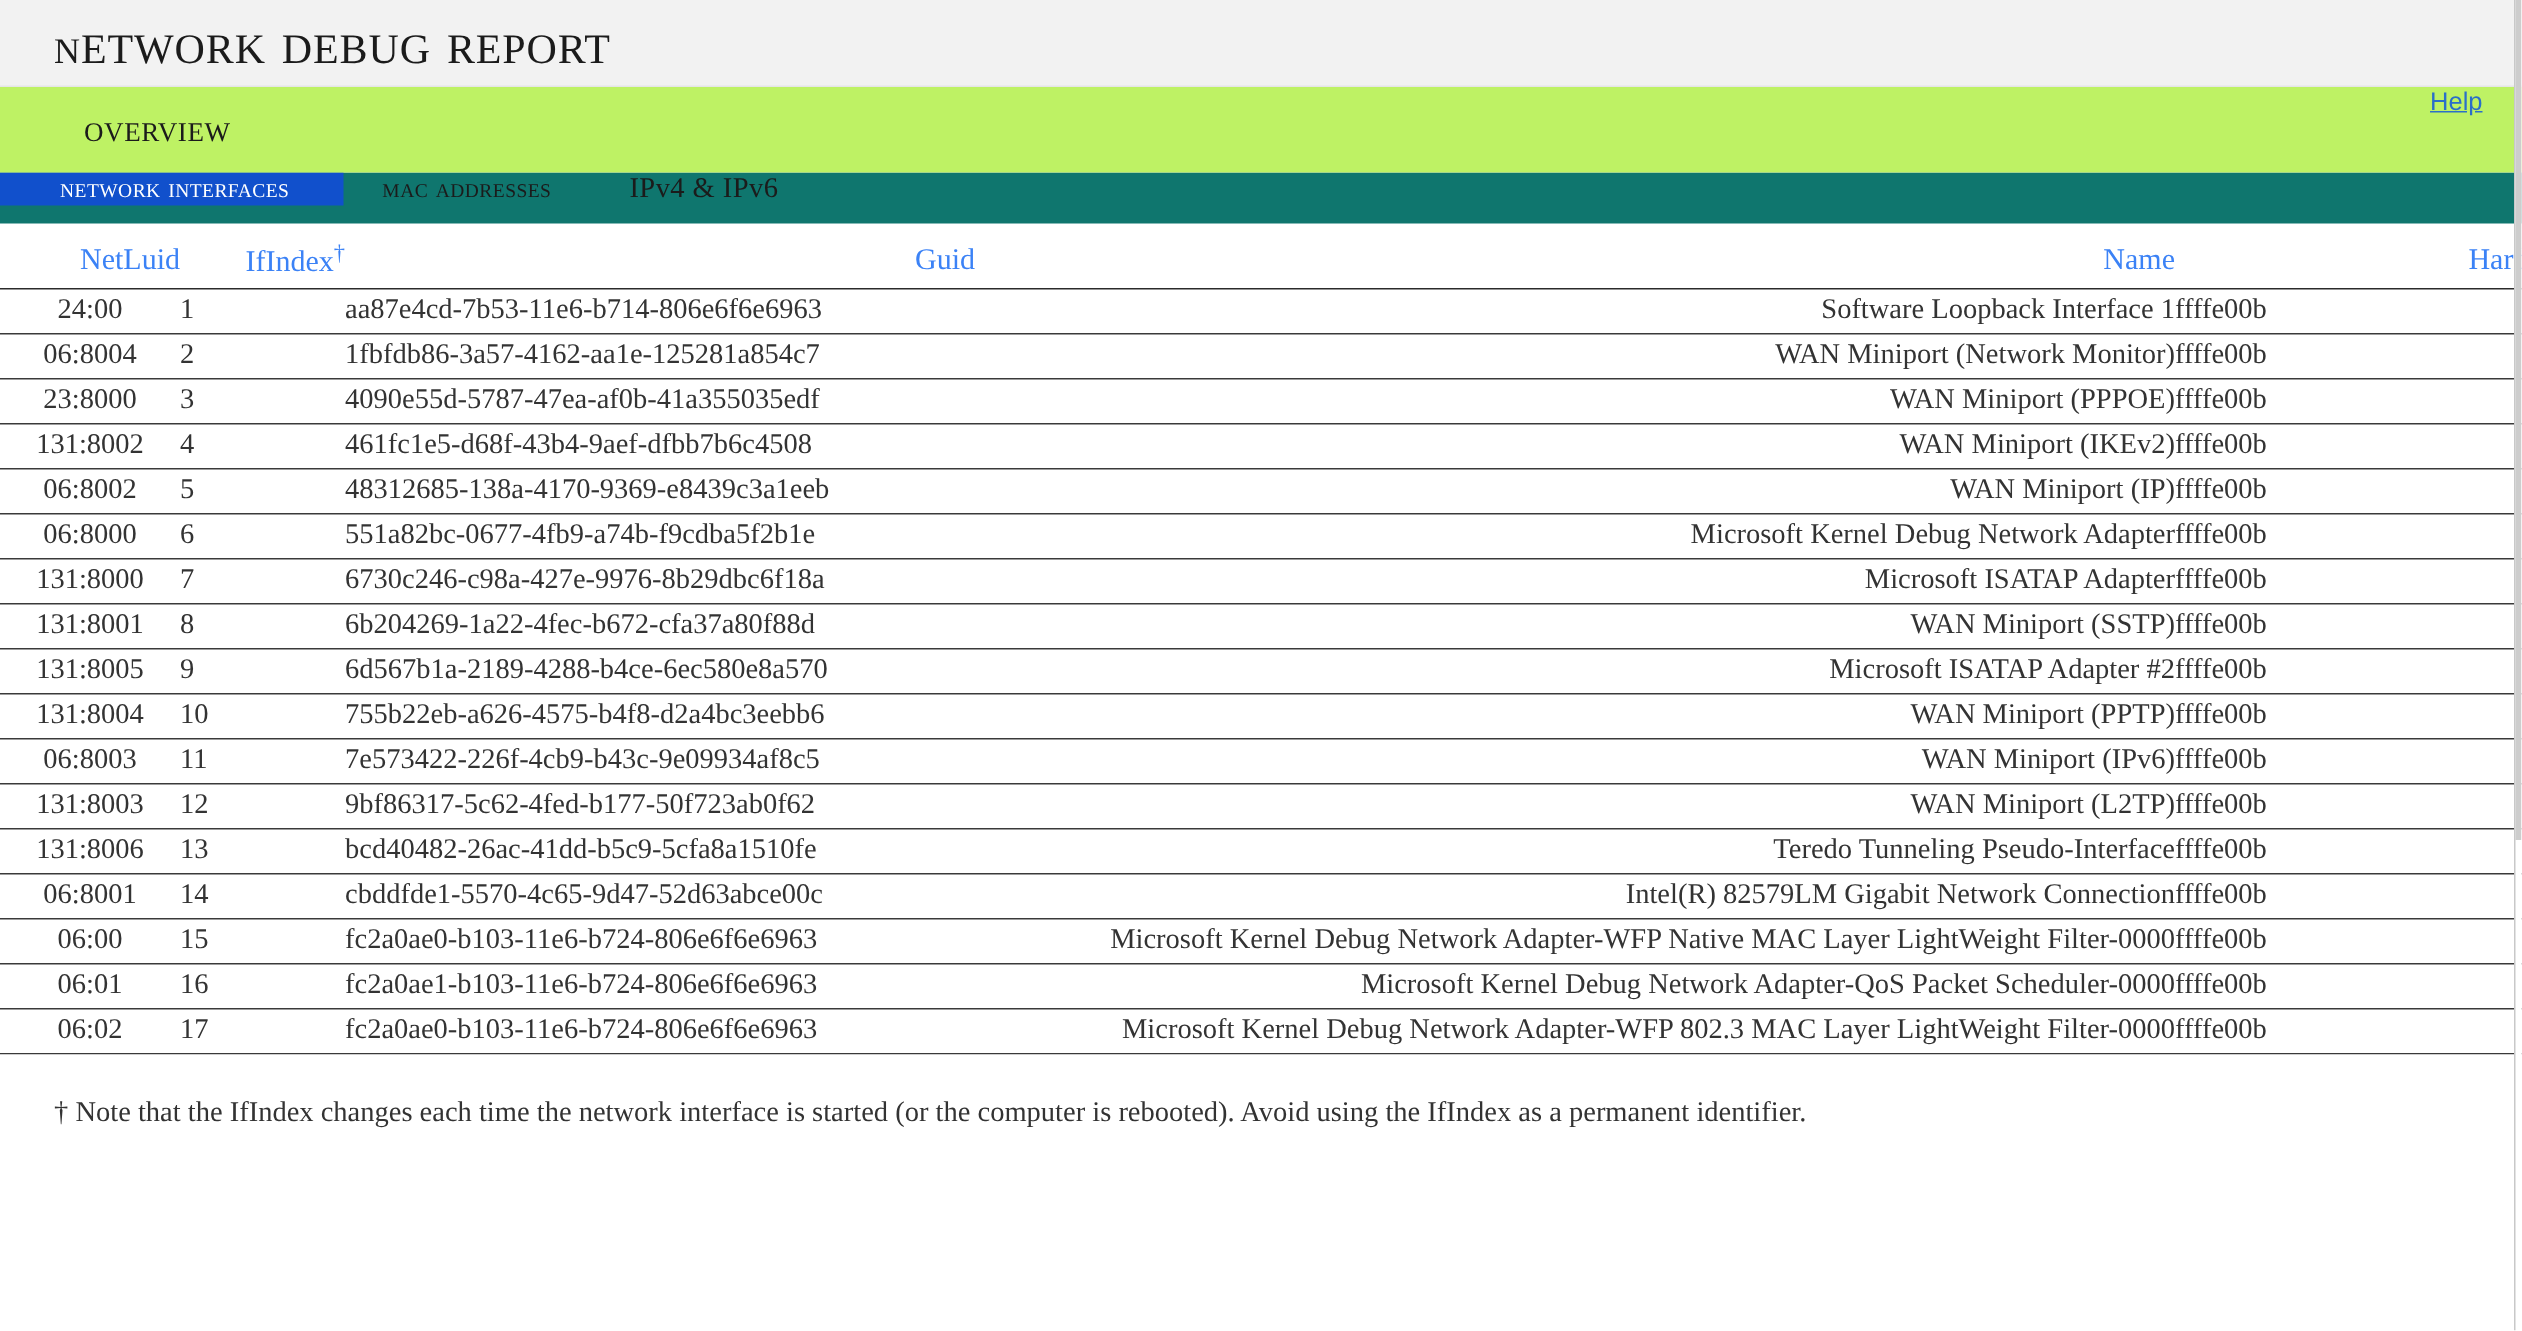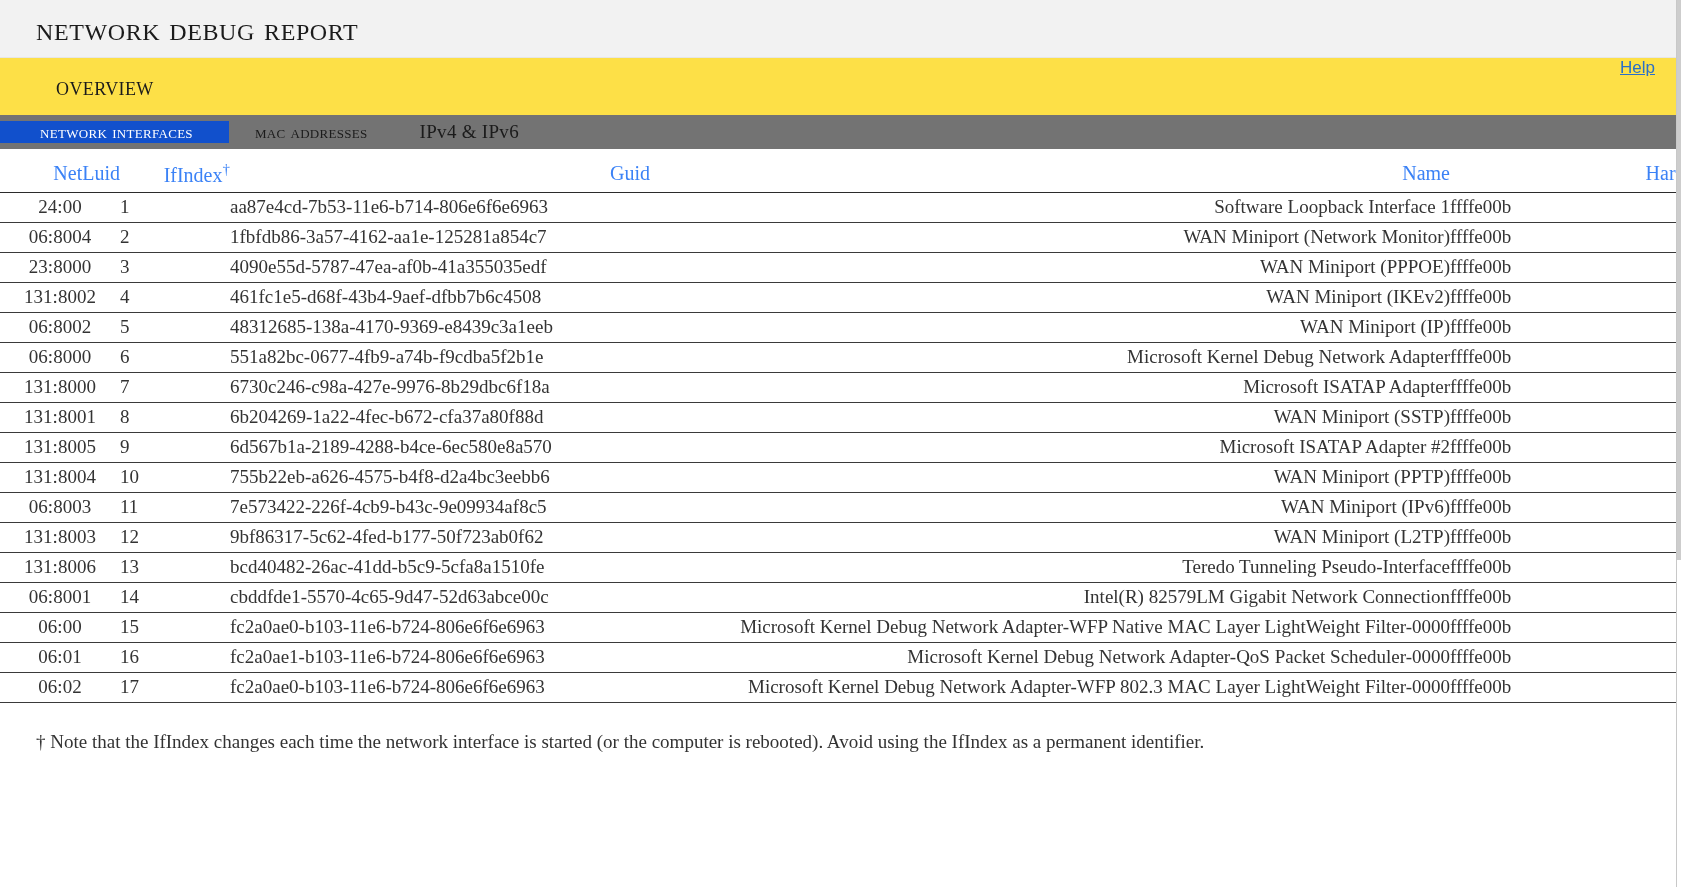--- a/index.html
+++ b/index.html
@@ -21,36 +21,36 @@
   .title-band {
     height: 58px;
     background: #f2f2f2;
     border-bottom: 1px solid #e6e6e6;
     display: flex;
     align-items: center;
     padding-left: 36px;
     box-sizing: border-box;
   }
   .report-title {
-    font-size: 34px;
+    font-size: 40px;
     font-weight: 400;
     letter-spacing: 0.6px;
     color: #1b1b1b;
     font-variant: small-caps;
     text-transform: lowercase;
     font-family: "Liberation Serif", serif;
     white-space: nowrap;
   }
   .report-title::first-letter { font-size: 34px; }
 
   
   .tabrow {
     position: relative;
     height: 57px;
-    background: #fde047;
+    background: #bef264;
     display: flex;
     align-items: stretch;
     padding-left: 30px;
   }
   .tab {
     display: flex;
     align-items: center;
     padding: 0 26px;
     font-size: 25px;
     color: #1b1b1b;
@@ -77,22 +77,22 @@
     color: #2a6fc9;
     text-decoration: underline;
     font-family: "Liberation Sans", sans-serif;
     cursor: pointer;
   }
 
   
   .subtabrow {
     height: 34px;
     display: flex;
-    align-items: center;
-    background: #737373;
+    align-items: flex-start;
+    background: #0f766e;
     padding-left: 0;
   }
   .subtab {
     display: flex;
     align-items: center;
     padding: 0 26px;
     font-size: 19px;
     color: #1b1b1b;
     font-variant: small-caps;
     text-transform: lowercase;

